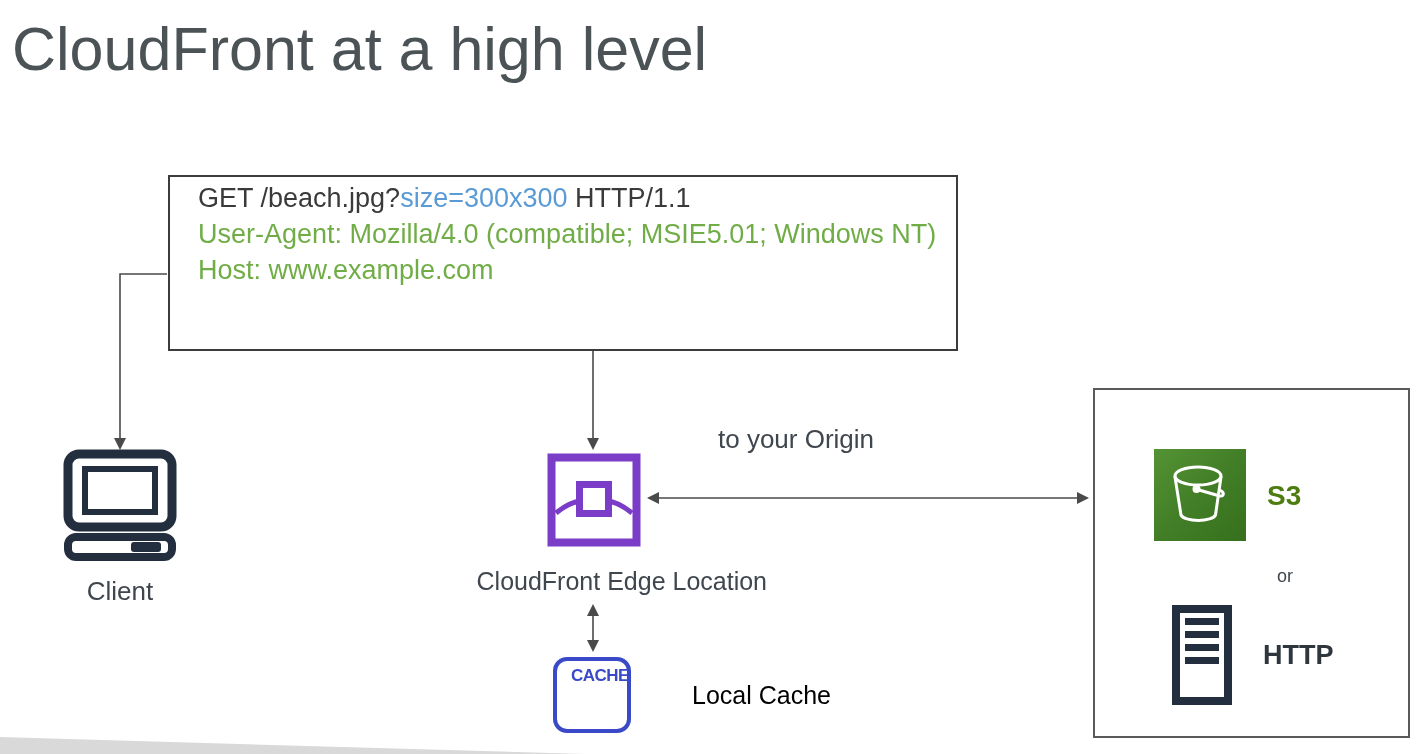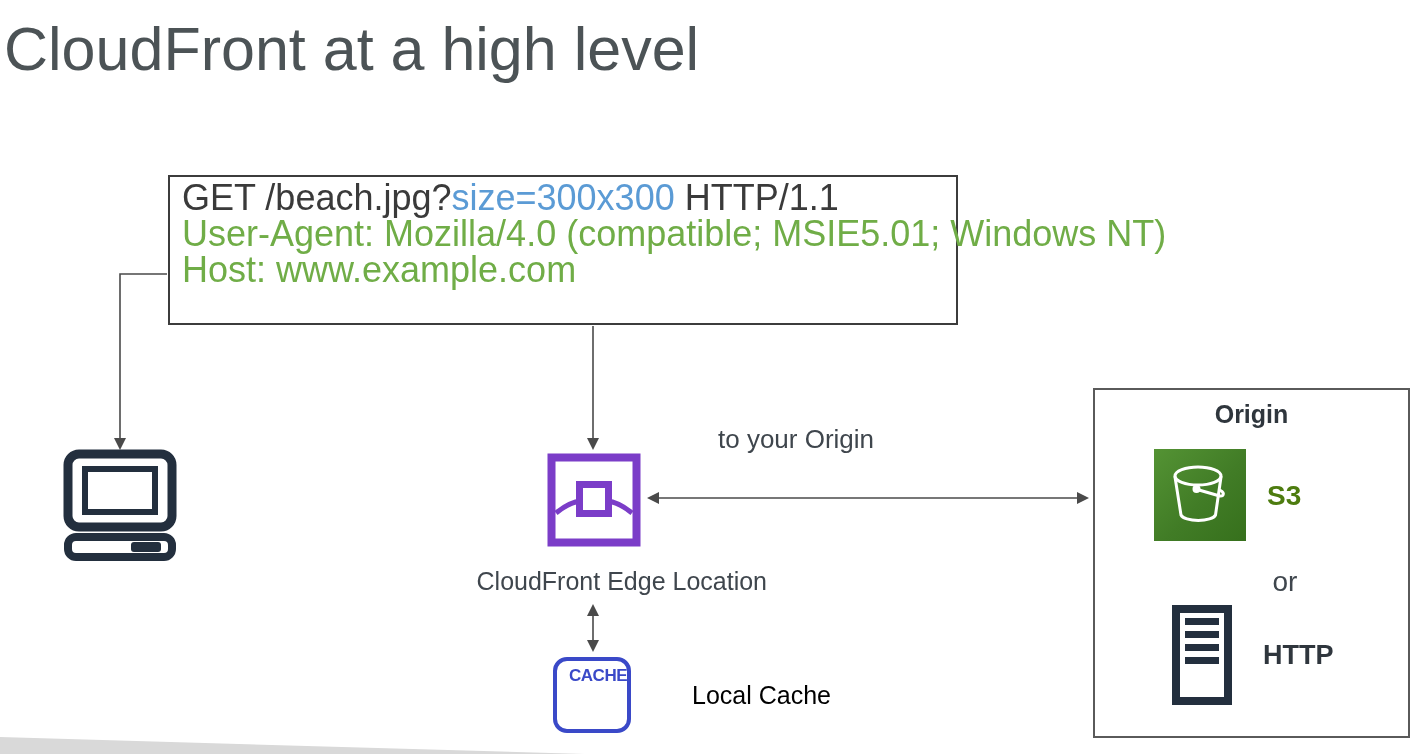--- a/index.html
+++ b/index.html
@@ -2,61 +2,61 @@
 <html><head>
 <meta charset="utf-8">
 <style>
   html,body{margin:0;padding:0;background:#fff;}
   body{font-family:"Liberation Sans", sans-serif; -webkit-font-smoothing:antialiased;}
   #slide{position:relative;width:1421px;height:754px;background:#ffffff;overflow:hidden;}
 
   .abs{position:absolute;}
 
   
-  #title{left:4px;top:14px;font-size:61px;font-weight:300;color:#4C5356;letter-spacing:0px;}
+  #title{left:12px;top:14px;font-size:61px;font-weight:300;color:#4C5356;letter-spacing:0px;}
 
   
-  #request-box{left:168px;top:175px;width:790px;height:150px;box-sizing:border-box;
-    border:2px solid #3C3C3C;background:#fff;padding:3px 12px 0 12px;
-    font-size:36px;line-height:36px;white-space:nowrap;}
+  #request-box{left:168px;top:175px;width:790px;height:176px;box-sizing:border-box;
+    border:2px solid #3C3C3C;background:#fff;padding:3px 12px 0 28px;
+    font-size:27px;line-height:36px;white-space:nowrap;}
   .req-dark{color:#3A3A3A;}
   .req-blue{color:#5B9BD5;}
   .req-green{color:#70AD47;}
 
   
   #connectors{left:0;top:0;width:1421px;height:754px;pointer-events:none;}
 
   
   #client-icon{left:63px;top:449px;width:114px;height:112px;}
   #client-label{left:40px;top:576px;width:160px;text-align:center;font-size:26px;color:#3F464D;}
 
   
   #cloudfront-icon{left:547px;top:453px;width:94px;height:94px;}
   #cloudfront-label{left:437px;top:567px;width:330px;text-align:right;font-size:25px;color:#3F464D;}
 
   
   #cache-box{left:553px;top:657px;width:78px;height:76px;box-sizing:border-box;
-    border:4px solid #3A49C8;border-radius:14px;background:#fff;text-align:right;}
+    border:4px solid #3A49C8;border-radius:14px;background:#fff;text-align:left;padding-left:14px;}
   #cache-box .cache-text{display:block;margin-top:5px;font-size:17px;font-weight:600;
     letter-spacing:-0.5px;color:#3A49C8;}
   #local-cache-label{left:648px;top:681px;font-size:25px;color:#000000;margin-left:44px;}
 
   
   #forward-text{left:718px;top:423px;font-size:26px;line-height:33px;color:#3F464D;}
 
   
   #origin-box{left:1093px;top:388px;width:317px;height:350px;box-sizing:border-box;
     border:2px solid #5A5A5A;background:#fff;}
   #origin-title{position:absolute;left:0;top:10px;width:100%;text-align:center;
     font-size:25px;font-weight:700;color:#2F363D;}
   #s3-icon{position:absolute;left:59px;top:59px;width:92px;height:92px;
     background:linear-gradient(135deg,#549334 0%,#417C26 55%,#36701C 100%);}
   #s3-label{position:absolute;left:172px;top:90px;font-size:28px;font-weight:700;color:#4d7c0f;}
   #or-label{position:absolute;left:170px;top:176px;width:40px;text-align:center;
-    font-size:28px;color:#3F464D;}
+    font-size:18px;color:#3F464D;}
   #http-icon{position:absolute;left:77px;top:215px;width:60px;height:100px;}
   #http-label{position:absolute;left:168px;top:250px;font-size:27px;font-weight:700;color:#2F363D;}
 
   
   #wedge{left:0;bottom:0;width:585px;height:17px;background:#D9D9D9;
     clip-path:polygon(0 0,100% 100%,0 100%);}
 </style>
 </head>
 <body>
 
@@ -88,40 +88,40 @@
     <div class="req-green">User-Agent: Mozilla/4.0 (compatible; MSIE5.01; Windows NT)</div>
     <div class="req-green">Host: www.example.com</div>
   </div>
 
   <svg id="client-icon" class="abs" viewBox="0 0 114 112" xmlns="http://www.w3.org/2000/svg">
     <rect x="5" y="5" width="104" height="73" rx="11" fill="#fff" stroke="#232F3E" stroke-width="9"></rect>
     <rect x="22" y="20" width="70" height="43" fill="#fff" stroke="#232F3E" stroke-width="6"></rect>
     <rect x="5" y="88" width="104" height="20" rx="8" fill="#fff" stroke="#232F3E" stroke-width="8"></rect>
     <rect x="68" y="93" width="30" height="10" rx="3" fill="#232F3E"></rect>
   </svg>
+  <div id="client-label" class="abs">Client</div>
 
   <svg id="cloudfront-icon" class="abs" viewBox="0 0 94 94" xmlns="http://www.w3.org/2000/svg">
     <rect x="4.5" y="4.5" width="85" height="85" fill="#fff" stroke="#7B3DC8" stroke-width="8"></rect>
     <path d="M9 60 C 20 51, 28 48.5, 34 48" fill="none" stroke="#7B3DC8" stroke-width="5"></path>
     <path d="M60 48 C 66 48.5, 74 51, 85 60" fill="none" stroke="#7B3DC8" stroke-width="5"></path>
     <rect x="32.5" y="31.5" width="29" height="29" fill="#fff" stroke="#7B3DC8" stroke-width="7"></rect>
   </svg>
   <div id="cloudfront-label" class="abs">CloudFront Edge Location</div>
 
   <div id="cache-box" class="abs">
     <span class="cache-text">CACHE</span>
   </div>
   <div id="local-cache-label" class="abs">Local Cache</div>
 
   <div id="forward-text" class="abs">
     <div>to your Origin</div>
   </div>
 
   <div id="origin-box" class="abs">
-    <div id="origin-title">Origin</div>
 
     <div id="s3-icon">
       <svg viewBox="0 0 92 92" width="92" height="92" xmlns="http://www.w3.org/2000/svg">
         <g fill="none" stroke="#ffffff" stroke-width="3" stroke-linecap="round">
           <ellipse cx="44" cy="27" rx="23" ry="9"></ellipse>
           <path d="M21 28 L27 66 A 17.5 6.5 0 0 0 61.5 66 L67 28"></path>
           <path d="M45 41 L64 46.5 C 70 48.5, 71 44, 66.5 41.5"></path>
         </g>
         <circle cx="42.5" cy="40" r="4" fill="#ffffff"></circle>
       </svg>

